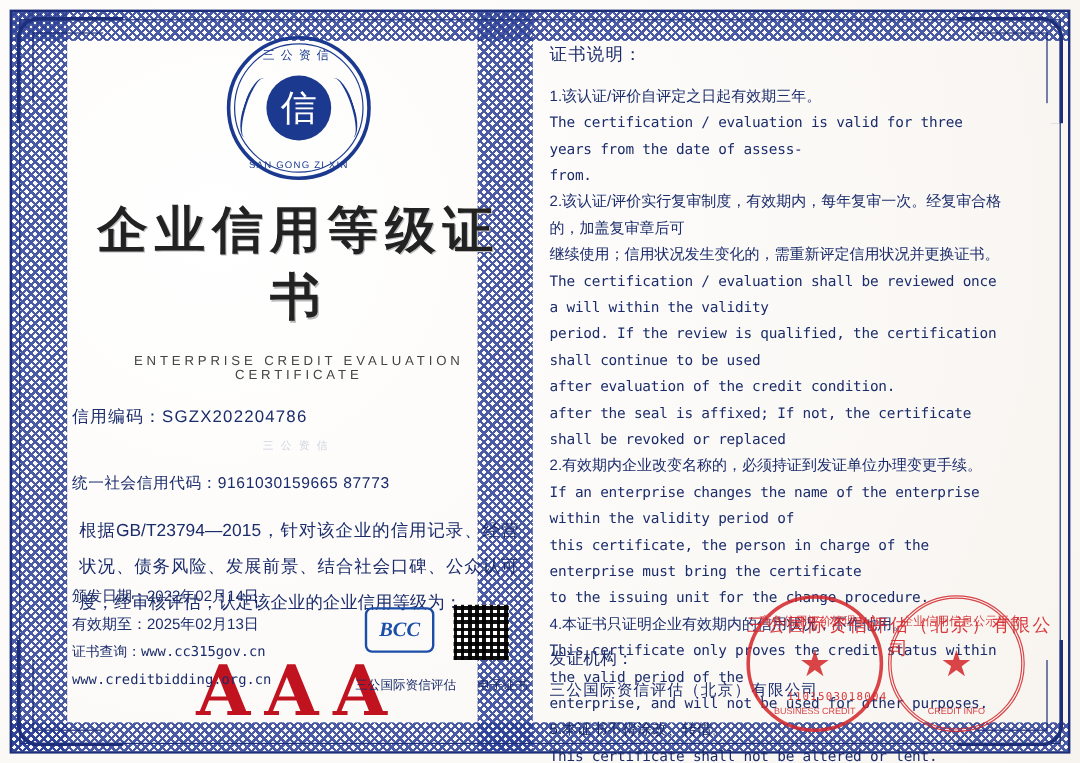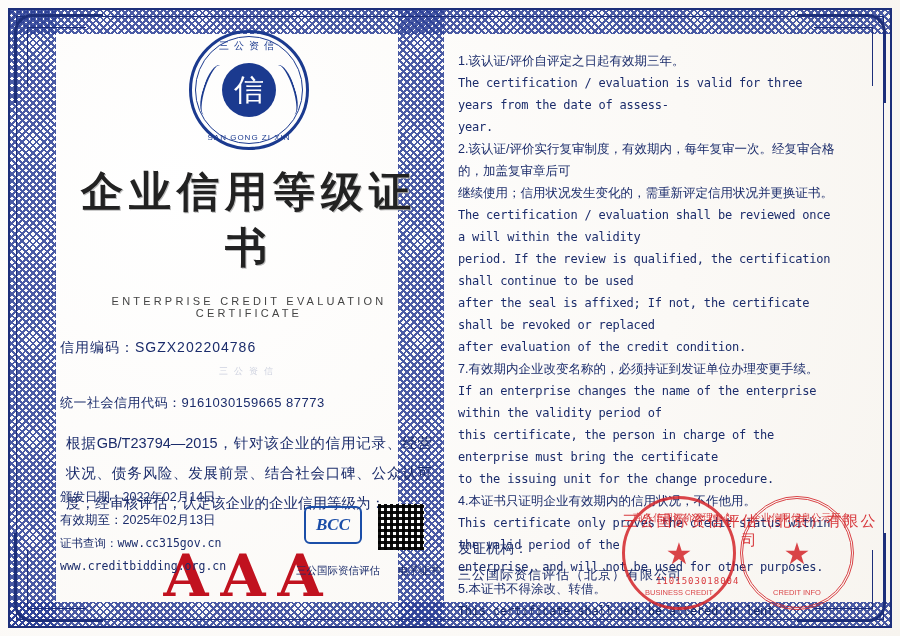--- a/index.html
+++ b/index.html
@@ -250,31 +250,32 @@
     </div>
 
     <div class="badges">
       <div class="bcc">BCC</div>
       <div class="qr"></div>
       <div class="badge-cap a">三公国际资信评估</div>
       <div class="badge-cap b">电子证书</div>
     </div>
 
     <div class="right">
+      <div class="r-title">证书说明：</div>
       <div class="r-block">
         <div class="cn-line">1.该认证/评价自评定之日起有效期三年。</div>
         <div class="en-line">The certification / evaluation is valid for three years from the date of assess-</div>
-        <div class="en-line">year.</div>
+        <div class="en-line">from.</div>
         <div class="cn-line">2.该认证/评价实行复审制度，有效期内，每年复审一次。经复审合格的，加盖复审章后可</div>
         <div class="cn-line">继续使用；信用状况发生变化的，需重新评定信用状况并更换证书。</div>
         <div class="en-line">The certification / evaluation shall be reviewed once a will within the validity</div>
         <div class="en-line">period. If the review is qualified,  the certification shall continue to be used</div>
+        <div class="en-line">after evaluation of the credit condition.</div>
         <div class="en-line">after the seal is affixed; If not, the certificate shall be revoked or replaced</div>
-        <div class="en-line">after evaluation of the credit condition.</div>
-        <div class="cn-line">7.有效期内企业改变名称的，必须持证到发证单位办理变更手续。</div>
+        <div class="cn-line">2.有效期内企业改变名称的，必须持证到发证单位办理变更手续。</div>
         <div class="en-line">If an enterprise changes the name of the enterprise within the validity period of</div>
         <div class="en-line">this certificate, the person in charge of the enterprise must bring the certificate</div>
         <div class="en-line">to the issuing unit for the change procedure.</div>
         <div class="cn-line">4.本证书只证明企业有效期内的信用状况，不作他用。</div>
         <div class="en-line">This certificate only proves the credit status within the valid period of the</div>
         <div class="en-line">enterprise, and will not be used for other purposes.</div>
         <div class="cn-line">5.本证书不得涂改、转借。</div>
         <div class="en-line">This certificate shall not be altered or lent.</div>
       </div>
 

